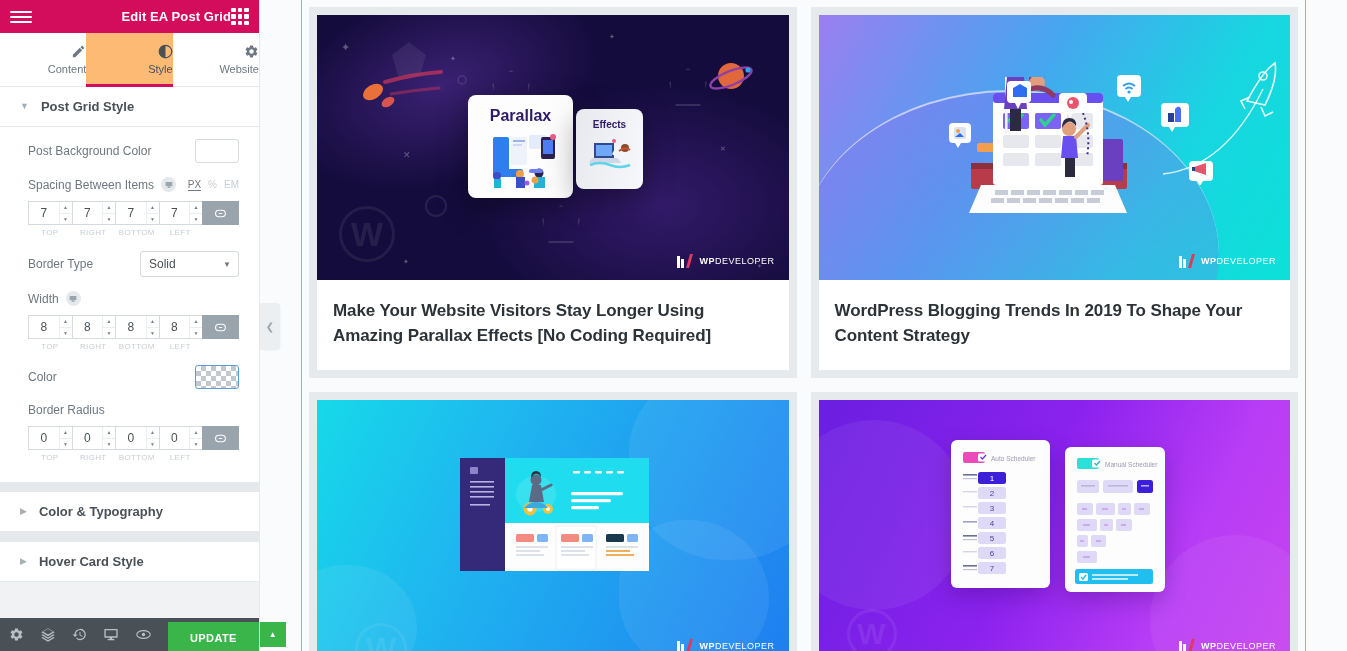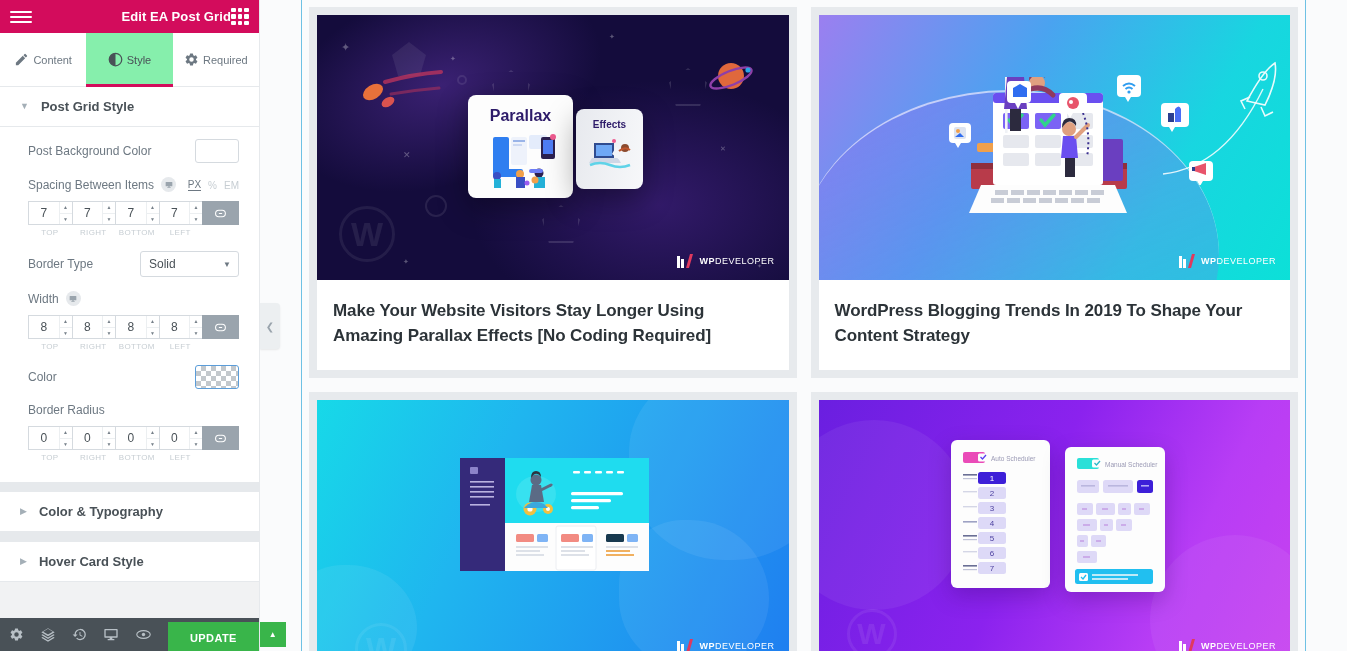--- a/index.html
+++ b/index.html
@@ -36,26 +36,26 @@
     grid-template-columns: repeat(3,1fr); grid-template-rows: repeat(3,1fr);
     gap: 2px; cursor: pointer;
   }
   .grid-icon span { background: #fff; border-radius: 1px; }
 
   .sb-tabs {
     height: 54px; display: flex; flex-shrink: 0;
     border-bottom: 1px solid #e6e9ec; background: #fff;
   }
   .sb-tab {
-    flex: 1; display: flex; 
-    align-items: center; justify-content: center; gap: 4px;
+    flex: 1; display: flex; flex-direction: column;
+    align-items: flex-end; justify-content: center; gap: 4px;
     cursor: pointer; position: relative; color: #6d7882;
     font-size: 11px;
   }
-  .sb-tab.active { background: #86efac; color: #495157; }
+  .sb-tab.active { background: #fdba74; color: #495157; }
   .sb-tab.active:after {
     content: ""; position: absolute; left: 0; right: 0; bottom: -1px;
     height: 3px; background: #d30c5c;
   }
   .sb-tab svg { display: block; }
 
   .sb-scroll { flex: 1; overflow: hidden; background: #f1f2f3; }
 
   .section-head {
     background: #fff; height: 40px; display: flex; align-items: center;
@@ -86,21 +86,21 @@
   .color-swatch-box.checker {
     border: 1px solid #5b9dd9;
     background-image:
       linear-gradient(45deg, #c3c8cc 25%, transparent 25%, transparent 75%, #c3c8cc 75%),
       linear-gradient(45deg, #c3c8cc 25%, transparent 25%, transparent 75%, #c3c8cc 75%);
     background-size: 10px 10px;
     background-position: 0 0, 5px 5px;
     background-color: #fff;
   }
 
-  .units { display: flex; gap: 7px; font-size: 10px; align-items: flex-end; }
+  .units { display: flex; gap: 7px; font-size: 10px; align-items: flex-start; }
   .units span { color: #c7ced3; cursor: pointer; }
   .units span.active { color: #6d7882; border-bottom: 1px solid #6d7882; }
 
   .dim-group { display: flex; margin-top: 9px; }
   .dim-cell {
     flex: 1; display: flex; align-items: stretch;
     border: 1px solid #d5dadf; border-right: none; height: 24px;
     background: #fff;
   }
   .dim-cell input {
@@ -322,21 +322,21 @@
             </svg>
         </span>
         <span>Style</span>
       </div>
       <div class="sb-tab">
         <span>
           <svg width="15" height="15" viewBox="0 0 24 24" fill="#6d7882">
               <path d="M19.14 12.94a7.07 7.07 0 0 0 0-1.88l2.03-1.58a.5.5 0 0 0 .12-.64l-1.92-3.32a.5.5 0 0 0-.6-.22l-2.39.96a7.3 7.3 0 0 0-1.63-.94l-.36-2.54a.5.5 0 0 0-.5-.42h-3.84a.5.5 0 0 0-.49.42l-.36 2.54c-.59.24-1.13.56-1.63.94l-2.39-.96a.5.5 0 0 0-.6.22L2.66 8.84a.5.5 0 0 0 .12.64l2.03 1.58a7.07 7.07 0 0 0 0 1.88l-2.03 1.58a.5.5 0 0 0-.12.64l1.92 3.32c.12.22.39.3.6.22l2.39-.96c.5.38 1.04.7 1.63.94l.36 2.54c.04.24.25.42.49.42h3.84c.25 0 .46-.18.5-.42l.36-2.54c.58-.24 1.13-.56 1.63-.94l2.39.96c.22.08.48 0 .6-.22l1.92-3.32a.5.5 0 0 0-.12-.64l-2.03-1.58zM12 15.6A3.6 3.6 0 1 1 12 8.4a3.6 3.6 0 0 1 0 7.2z"></path>
             </svg>
         </span>
-        <span>Required</span>
+        <span>Website</span>
       </div>
     </nav>
 
     <div class="sb-scroll">
 
       <div class="section-head">
         <span class="caret down">▼</span>
         <span class="section-title">Post Grid Style</span>
       </div>
 

